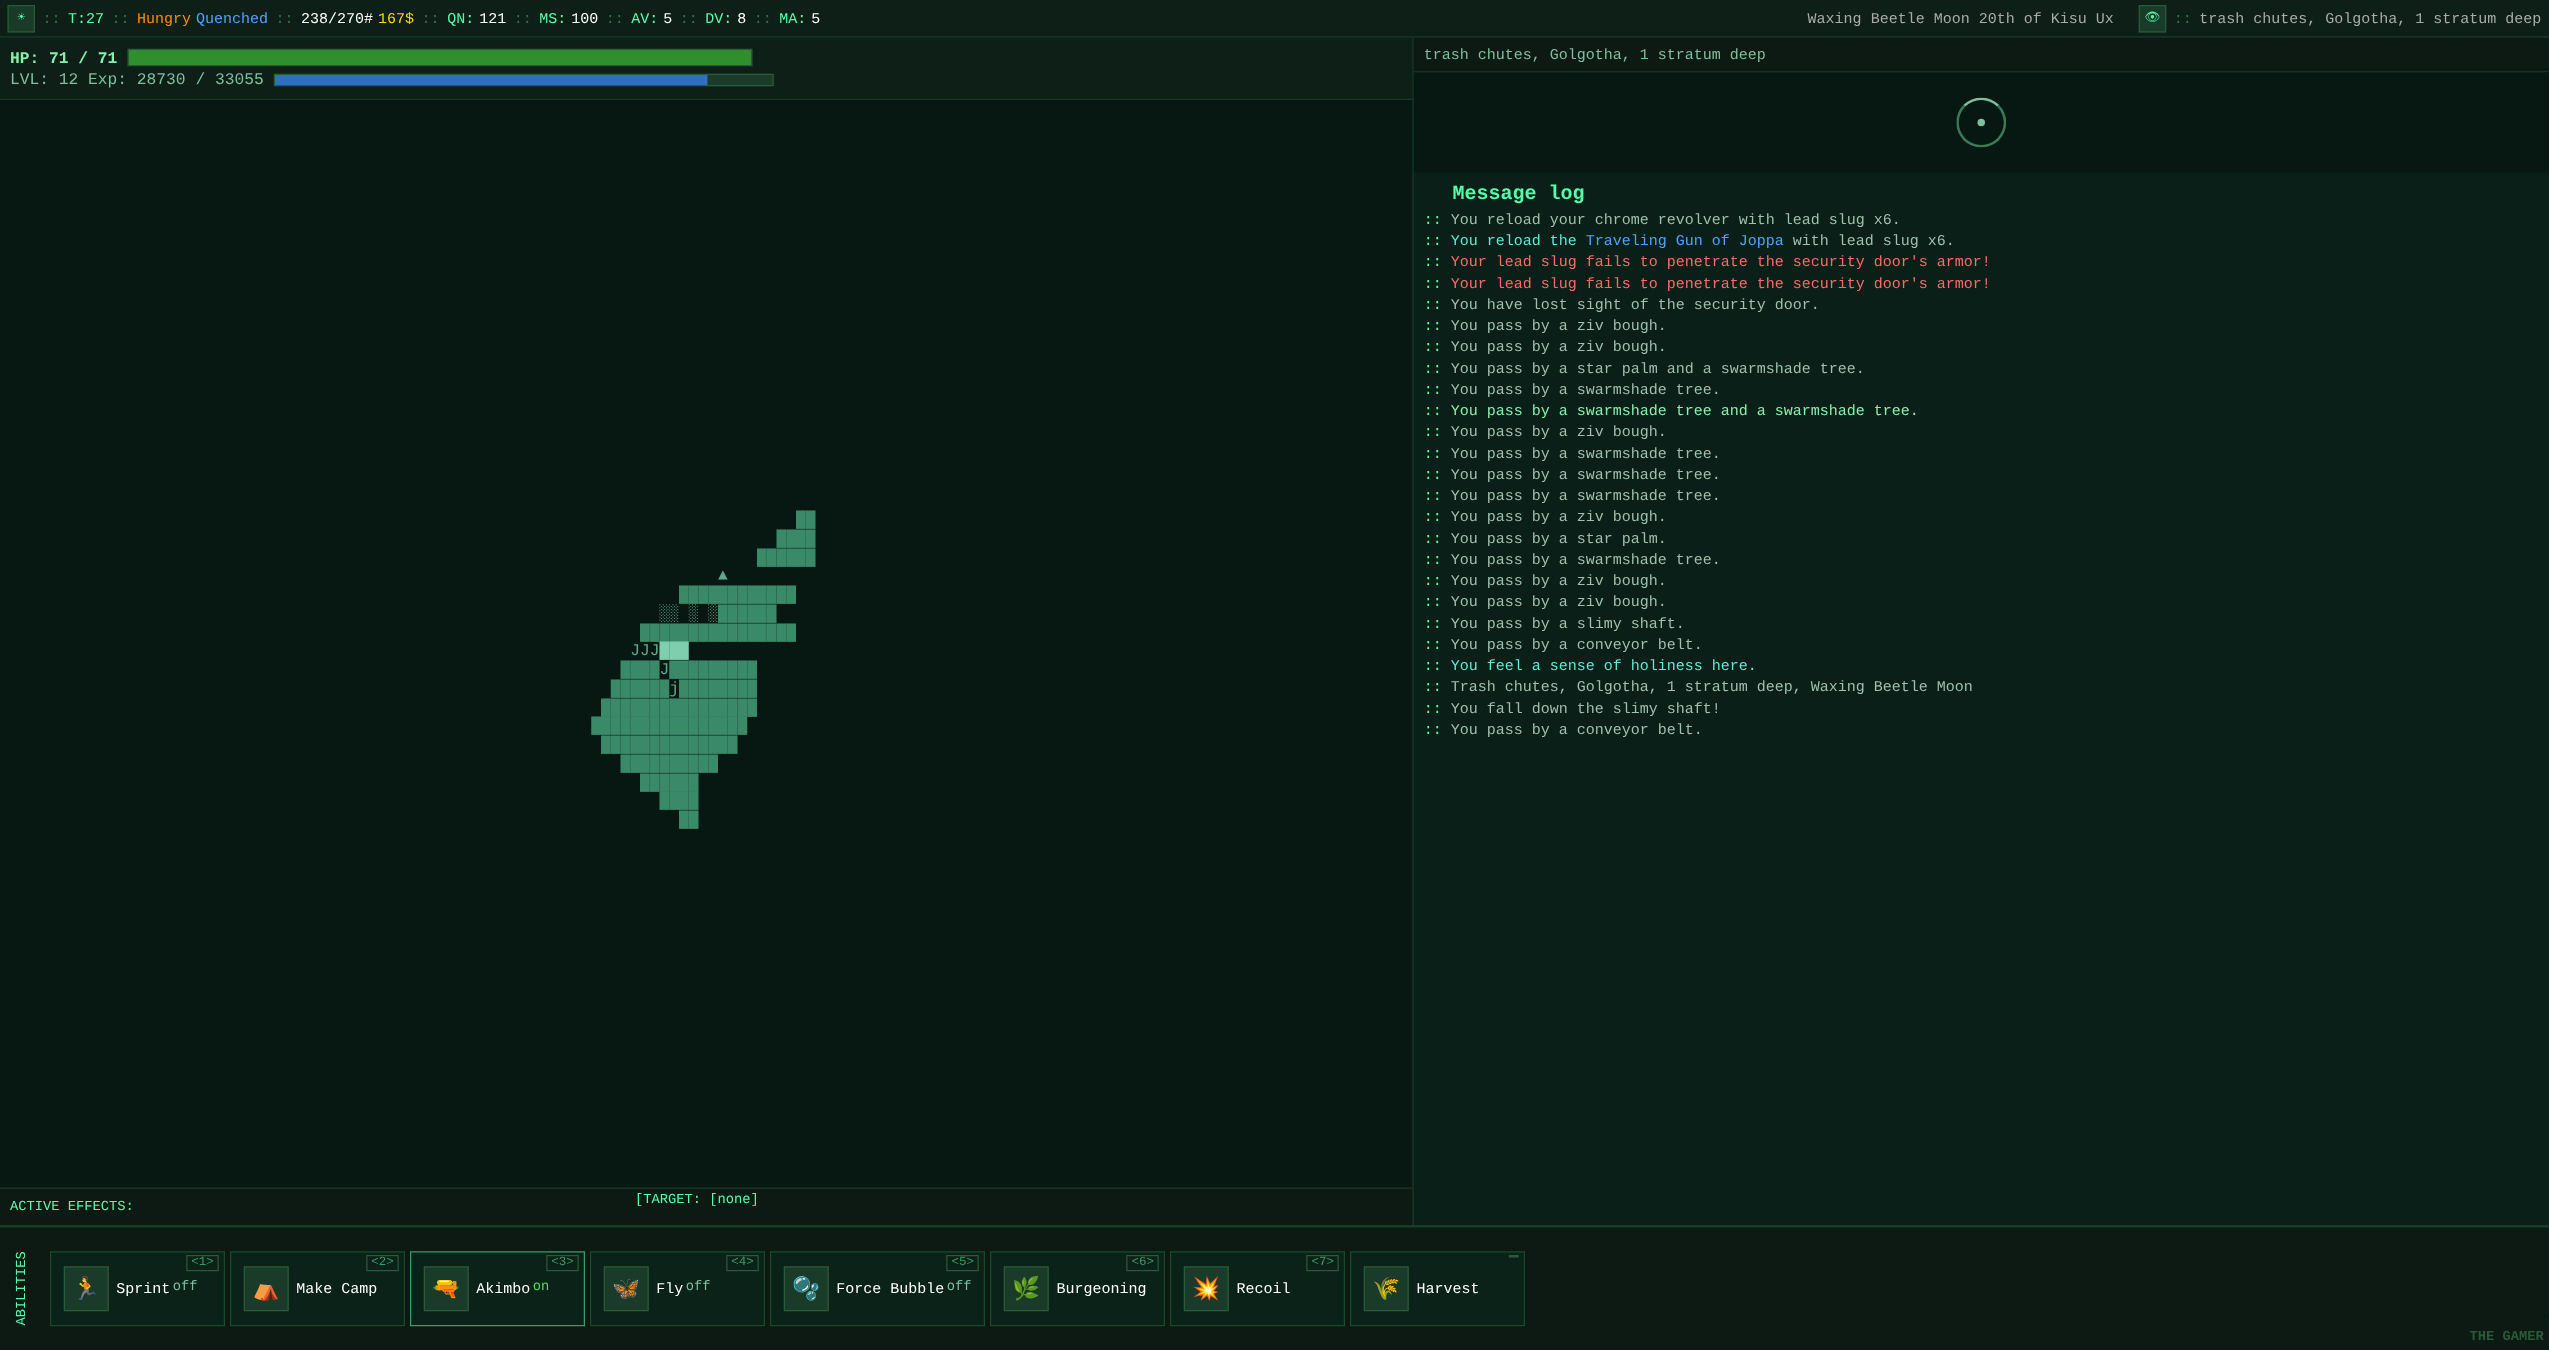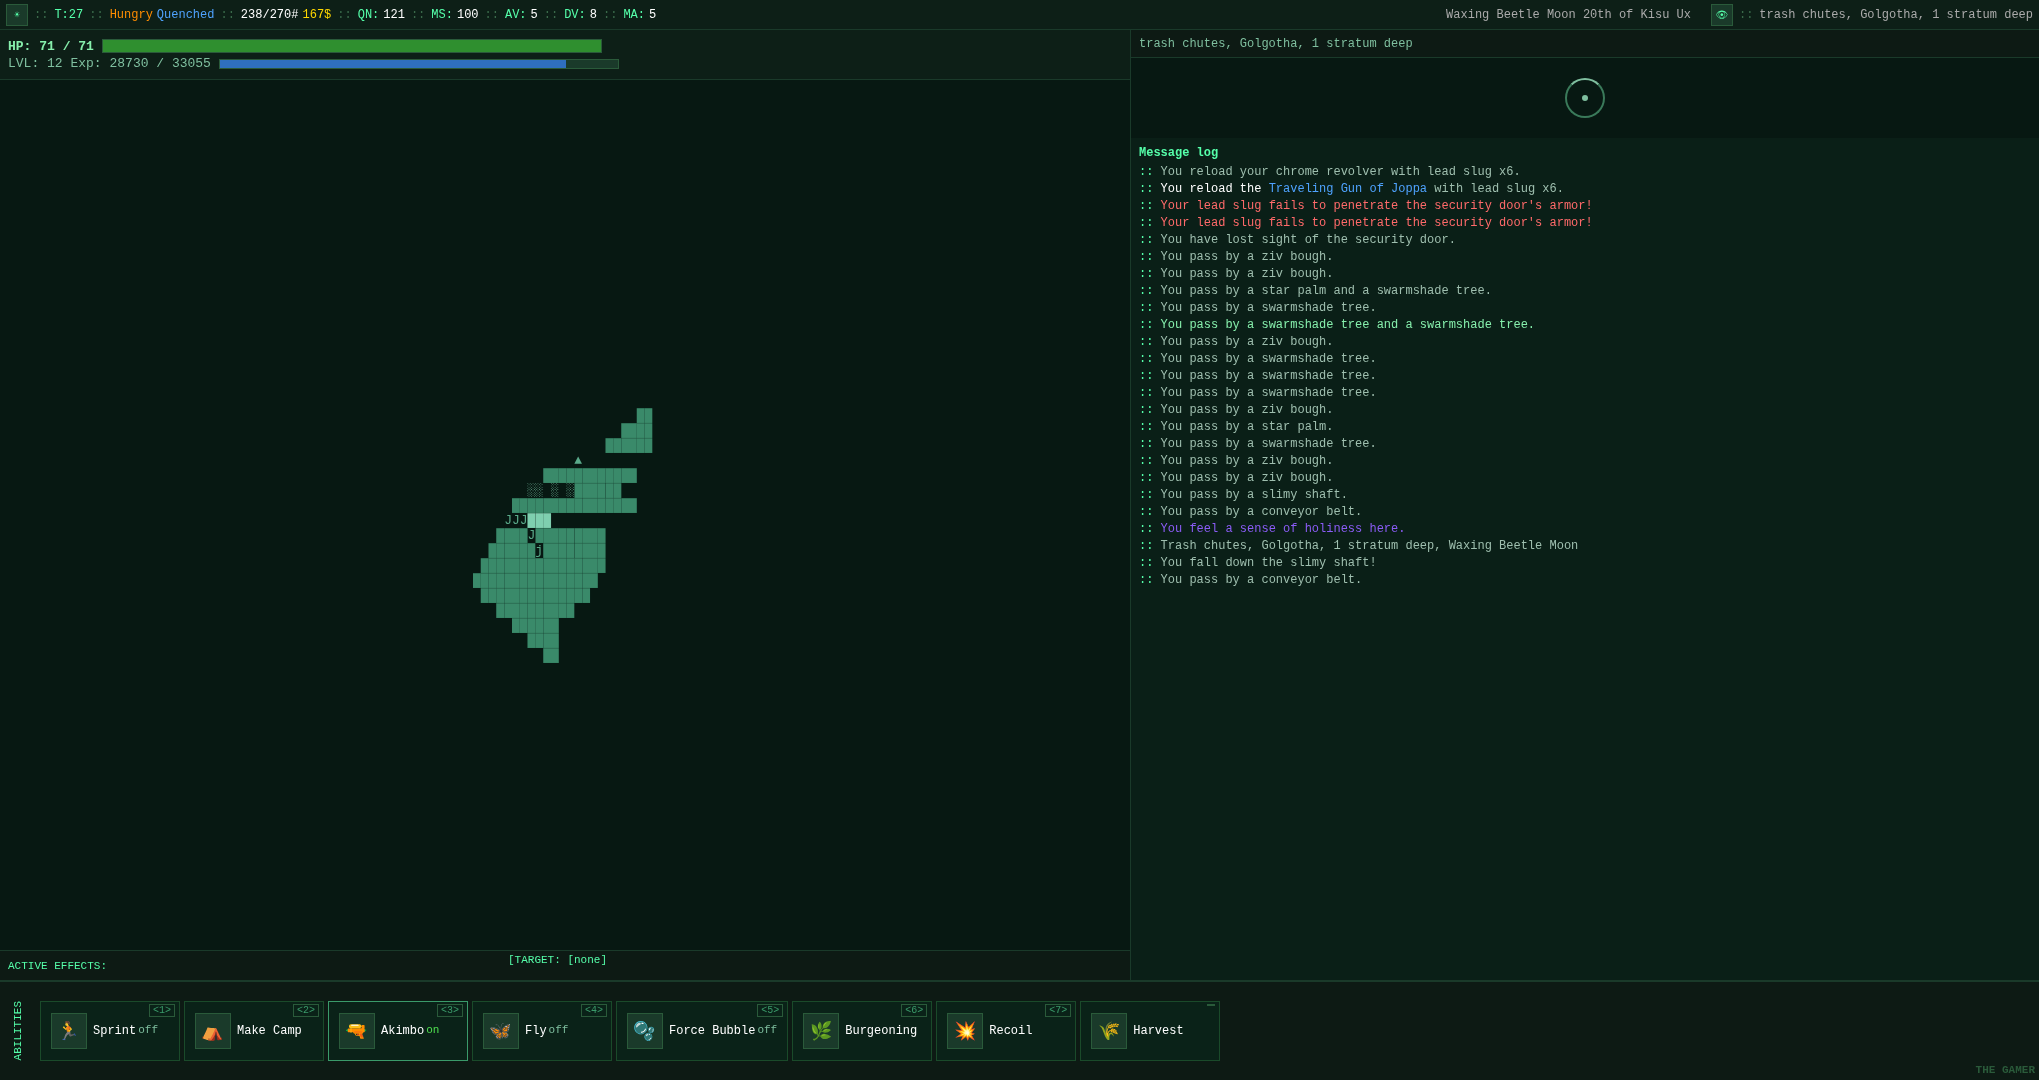--- a/index.html
+++ b/index.html
@@ -167,22 +167,23 @@
     
     #message-log {
       flex: 1;
       overflow: hidden;
       padding: 8px;
       display: flex;
       flex-direction: column;
       gap: 0;
     }
     .msg-header {
-      color: #5fa; font-size: 12px; margin-bottom: 4px;
+      color: #5fa; font-size: 16px; margin-bottom: 4px;
       font-weight: bold;
+      margin-left: 23px;
     }
     .msg-line {
       font-size: 12px;
       color: #9fbfaf;
       line-height: 17px;
     }
 
     
     #combat-bar {
       height: 30px;
@@ -429,21 +430,21 @@
       <div class="compass-dot"></div>
     </div>
   </div>
 
   <div id="message-log">
     <div class="msg-header">Message log</div>
     <div class="msg-line">
       <span style="color:#5fa">:: </span><span style="color:#9fbfaf">You reload your chrome revolver with lead slug x6.</span>
     </div>
     <div class="msg-line">
-      <span style="color:#5fa">:: </span><span style="color:#ffffff">You reload the </span><span style="color:#4fa3ff">Traveling Gun of Joppa</span><span style="color:#9fbfaf"> with lead slug x6.</span>
+      <span style="color:#5fa">:: </span><span style="color:#5eead4">You reload the </span><span style="color:#4fa3ff">Traveling Gun of Joppa</span><span style="color:#9fbfaf"> with lead slug x6.</span>
     </div>
     <div class="msg-line">
       <span style="color:#5fa">:: </span><span style="color:#ff6a6a">Your lead slug fails to penetrate the security door's armor!</span>
     </div>
     <div class="msg-line">
       <span style="color:#5fa">:: </span><span style="color:#ff6a6a">Your lead slug fails to penetrate the security door's armor!</span>
     </div>
     <div class="msg-line">
       <span style="color:#5fa">:: </span><span style="color:#9fbfaf">You have lost sight of the security door.</span>
     </div>
@@ -489,21 +490,21 @@
     <div class="msg-line">
       <span style="color:#5fa">:: </span><span style="color:#9fbfaf">You pass by a ziv bough.</span>
     </div>
     <div class="msg-line">
       <span style="color:#5fa">:: </span><span style="color:#9fbfaf">You pass by a slimy shaft.</span>
     </div>
     <div class="msg-line">
       <span style="color:#5fa">:: </span><span style="color:#9fbfaf">You pass by a conveyor belt.</span>
     </div>
     <div class="msg-line">
-      <span style="color:#5fa">:: </span><span style="color:#8b5cf6">You feel a sense of holiness here.</span>
+      <span style="color:#5fa">:: </span><span style="color:#5eead4">You feel a sense of holiness here.</span>
     </div>
     <div class="msg-line">
       <span style="color:#5fa">:: </span><span style="color:#9fbfaf">Trash chutes, Golgotha, 1 stratum deep, Waxing Beetle Moon</span>
     </div>
     <div class="msg-line">
       <span style="color:#5fa">:: </span><span style="color:#9fbfaf">You fall down the slimy shaft!</span>
     </div>
     <div class="msg-line">
       <span style="color:#5fa">:: </span><span style="color:#9fbfaf">You pass by a conveyor belt.</span>
     </div>

